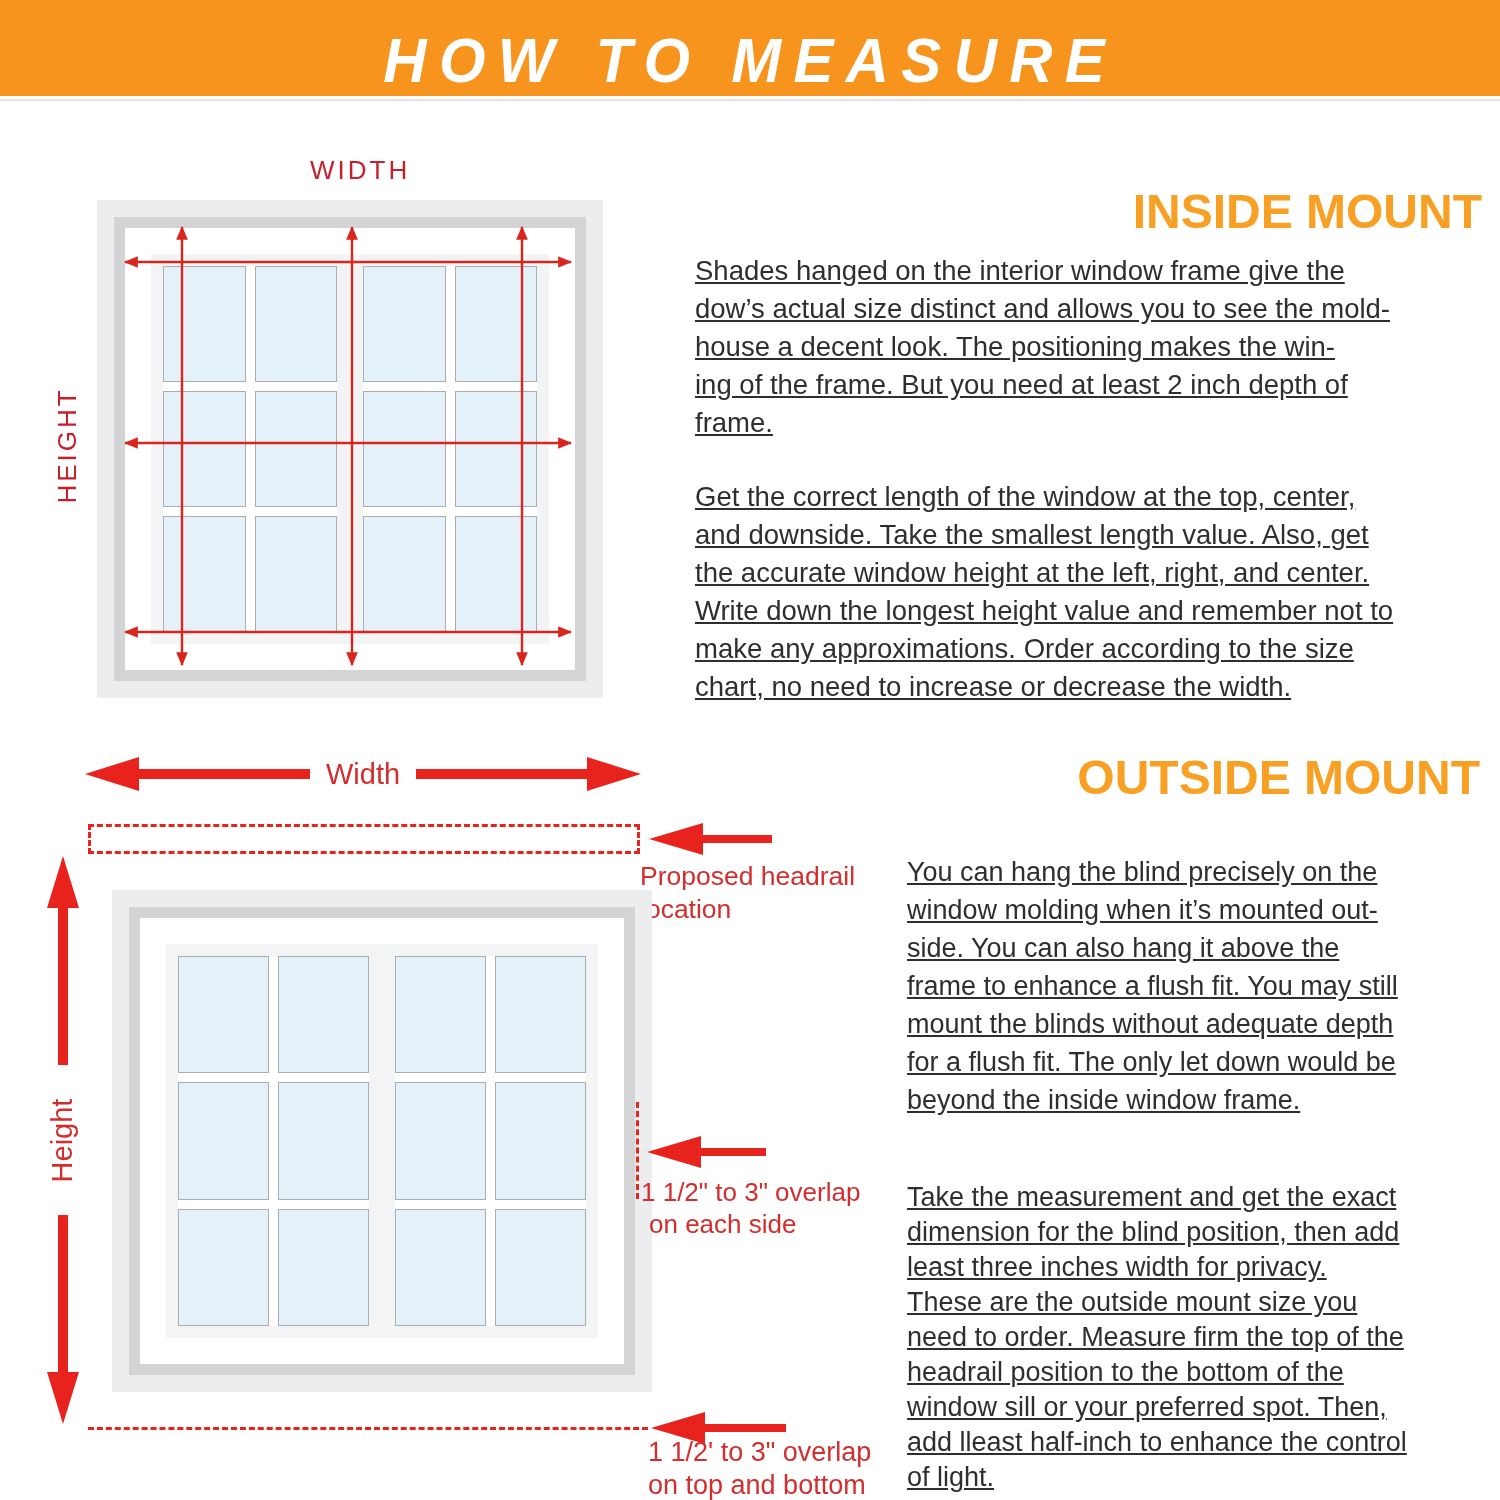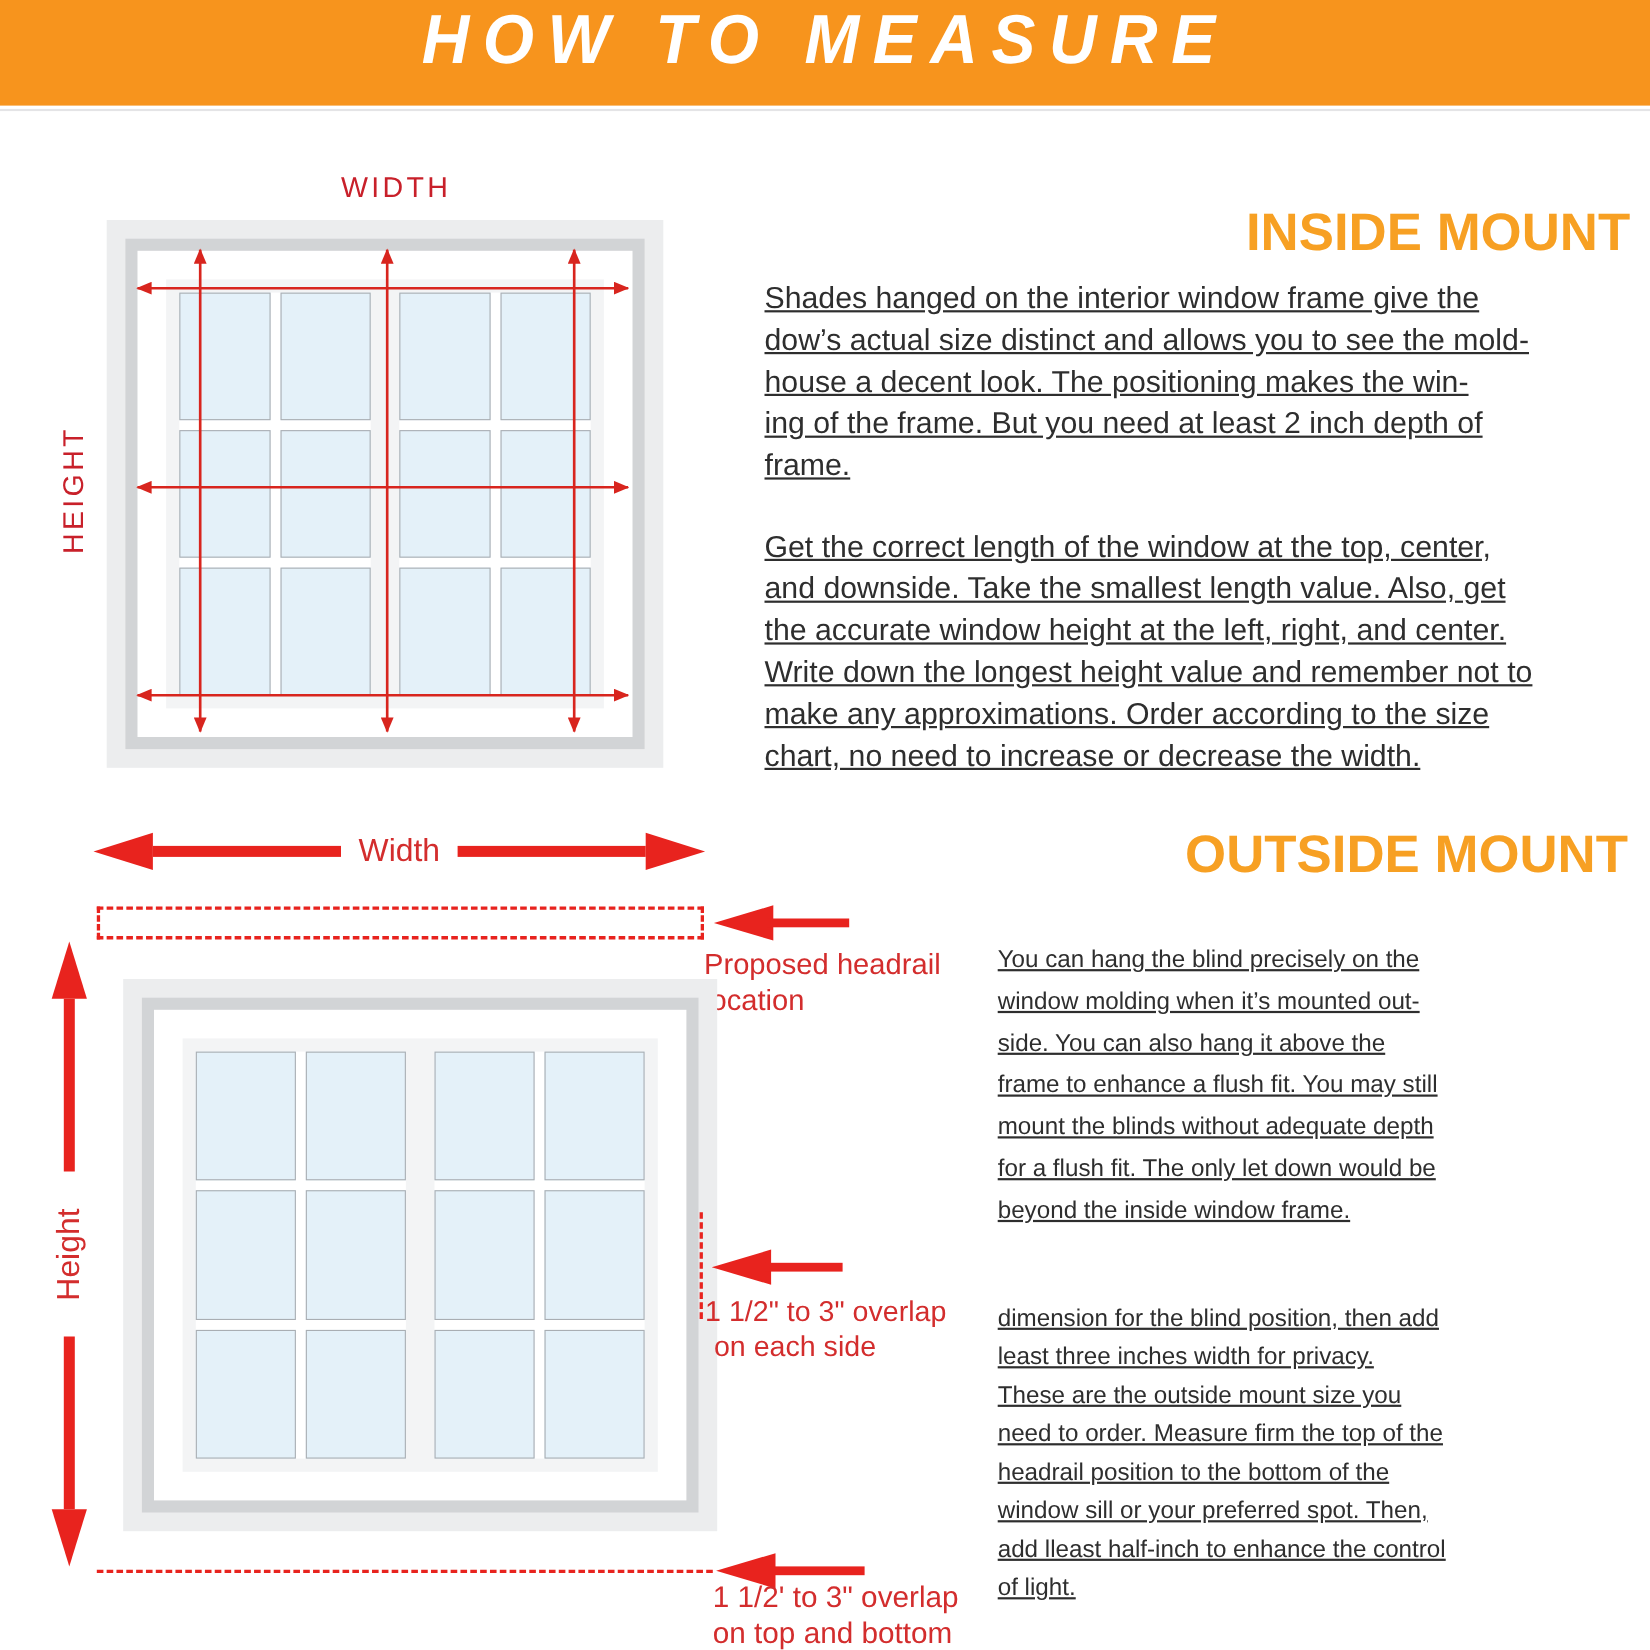--- a/index.html
+++ b/index.html
@@ -13,21 +13,21 @@
     --pane-blue:#E4F1F9;
   }
   html,body{margin:0;padding:0;background:#fff;}
   .canvas{
     position:relative;width:1500px;height:1500px;overflow:hidden;background:#fff;
     font-family:"Liberation Sans", sans-serif;color:var(--text-black);
   }
   
   .banner{
     position:absolute;left:0;top:0;width:1500px;height:96px;
-    background:var(--header-bg);display:flex;align-items:flex-start;justify-content:center;
+    background:var(--header-bg);display:flex;align-items:flex-end;justify-content:center;
   }
   .banner h1{
     margin:0;color:#fff;font-size:63px;font-weight:bold;font-style:italic;
     letter-spacing:13px;transform:scaleX(.95);white-space:nowrap;
   }
   .banner-underline{position:absolute;left:0;top:99px;width:1500px;height:2px;background:#E4E4E6;}
   
   .window{position:absolute;background:#ECEDEE;padding:17px;box-sizing:border-box;}
   .win-mid{background:#D2D4D6;width:100%;height:100%;padding:11px;box-sizing:border-box;}
   .win-frame{background:#FFFFFF;width:100%;height:100%;padding:26px;box-sizing:border-box;}
@@ -56,21 +56,21 @@
   .rot-label{position:absolute;display:flex;align-items:center;justify-content:center;}
   .rot-label span{transform:rotate(-90deg);white-space:nowrap;color:var(--label-red);font-size:26px;letter-spacing:3px;}
   
   .dash-rect{position:absolute;border:3px dashed var(--thick-arrow-red);box-sizing:border-box;}
   .dash-vline{position:absolute;border-left:3px dashed var(--thick-arrow-red);}
   .dash-hline{position:absolute;border-top:3px dashed var(--thick-arrow-red);}
   
   .sec-heading{position:absolute;margin:0;color:var(--heading-orange);font-size:48px;font-weight:bold;text-align:right;white-space:nowrap;}
   .para{position:absolute;font-size:27.5px;line-height:38px;color:var(--text-black);text-decoration:underline;}
   .para .tline{white-space:nowrap;}
-  .para-sm{font-size:22px;}
+  .para-sm{font-size:27px;}
   .para-tight{line-height:35px;}
 </style>
 </head>
 <body>
 
 <div class="canvas">
 
   <header class="banner">
     <h1>HOW TO MEASURE</h1>
   </header>
@@ -225,20 +225,21 @@
     <div class="para para-sm" style="left:907px;top:853px;">
       <div class="tline">You can hang the blind precisely on the</div>
       <div class="tline">window molding when it’s mounted out-</div>
       <div class="tline">side. You can also hang it above the</div>
       <div class="tline">frame to enhance a flush fit. You may still</div>
       <div class="tline">mount the blinds without adequate depth</div>
       <div class="tline">for a flush fit. The only let down would be</div>
       <div class="tline">beyond the inside window frame.</div>
     </div>
     <div class="para para-sm para-tight" style="left:907px;top:1180px;">
+      <div class="tline">Take the measurement and get the exact</div>
       <div class="tline">dimension for the blind position, then add</div>
       <div class="tline">least three inches width for privacy.</div>
       <div class="tline">These are the outside mount size you</div>
       <div class="tline">need to order. Measure firm the top of the</div>
       <div class="tline">headrail position to the bottom of the</div>
       <div class="tline">window sill or your preferred spot. Then,</div>
       <div class="tline">add lleast half-inch to enhance the control</div>
       <div class="tline">of light.</div>
     </div>
   </section>

